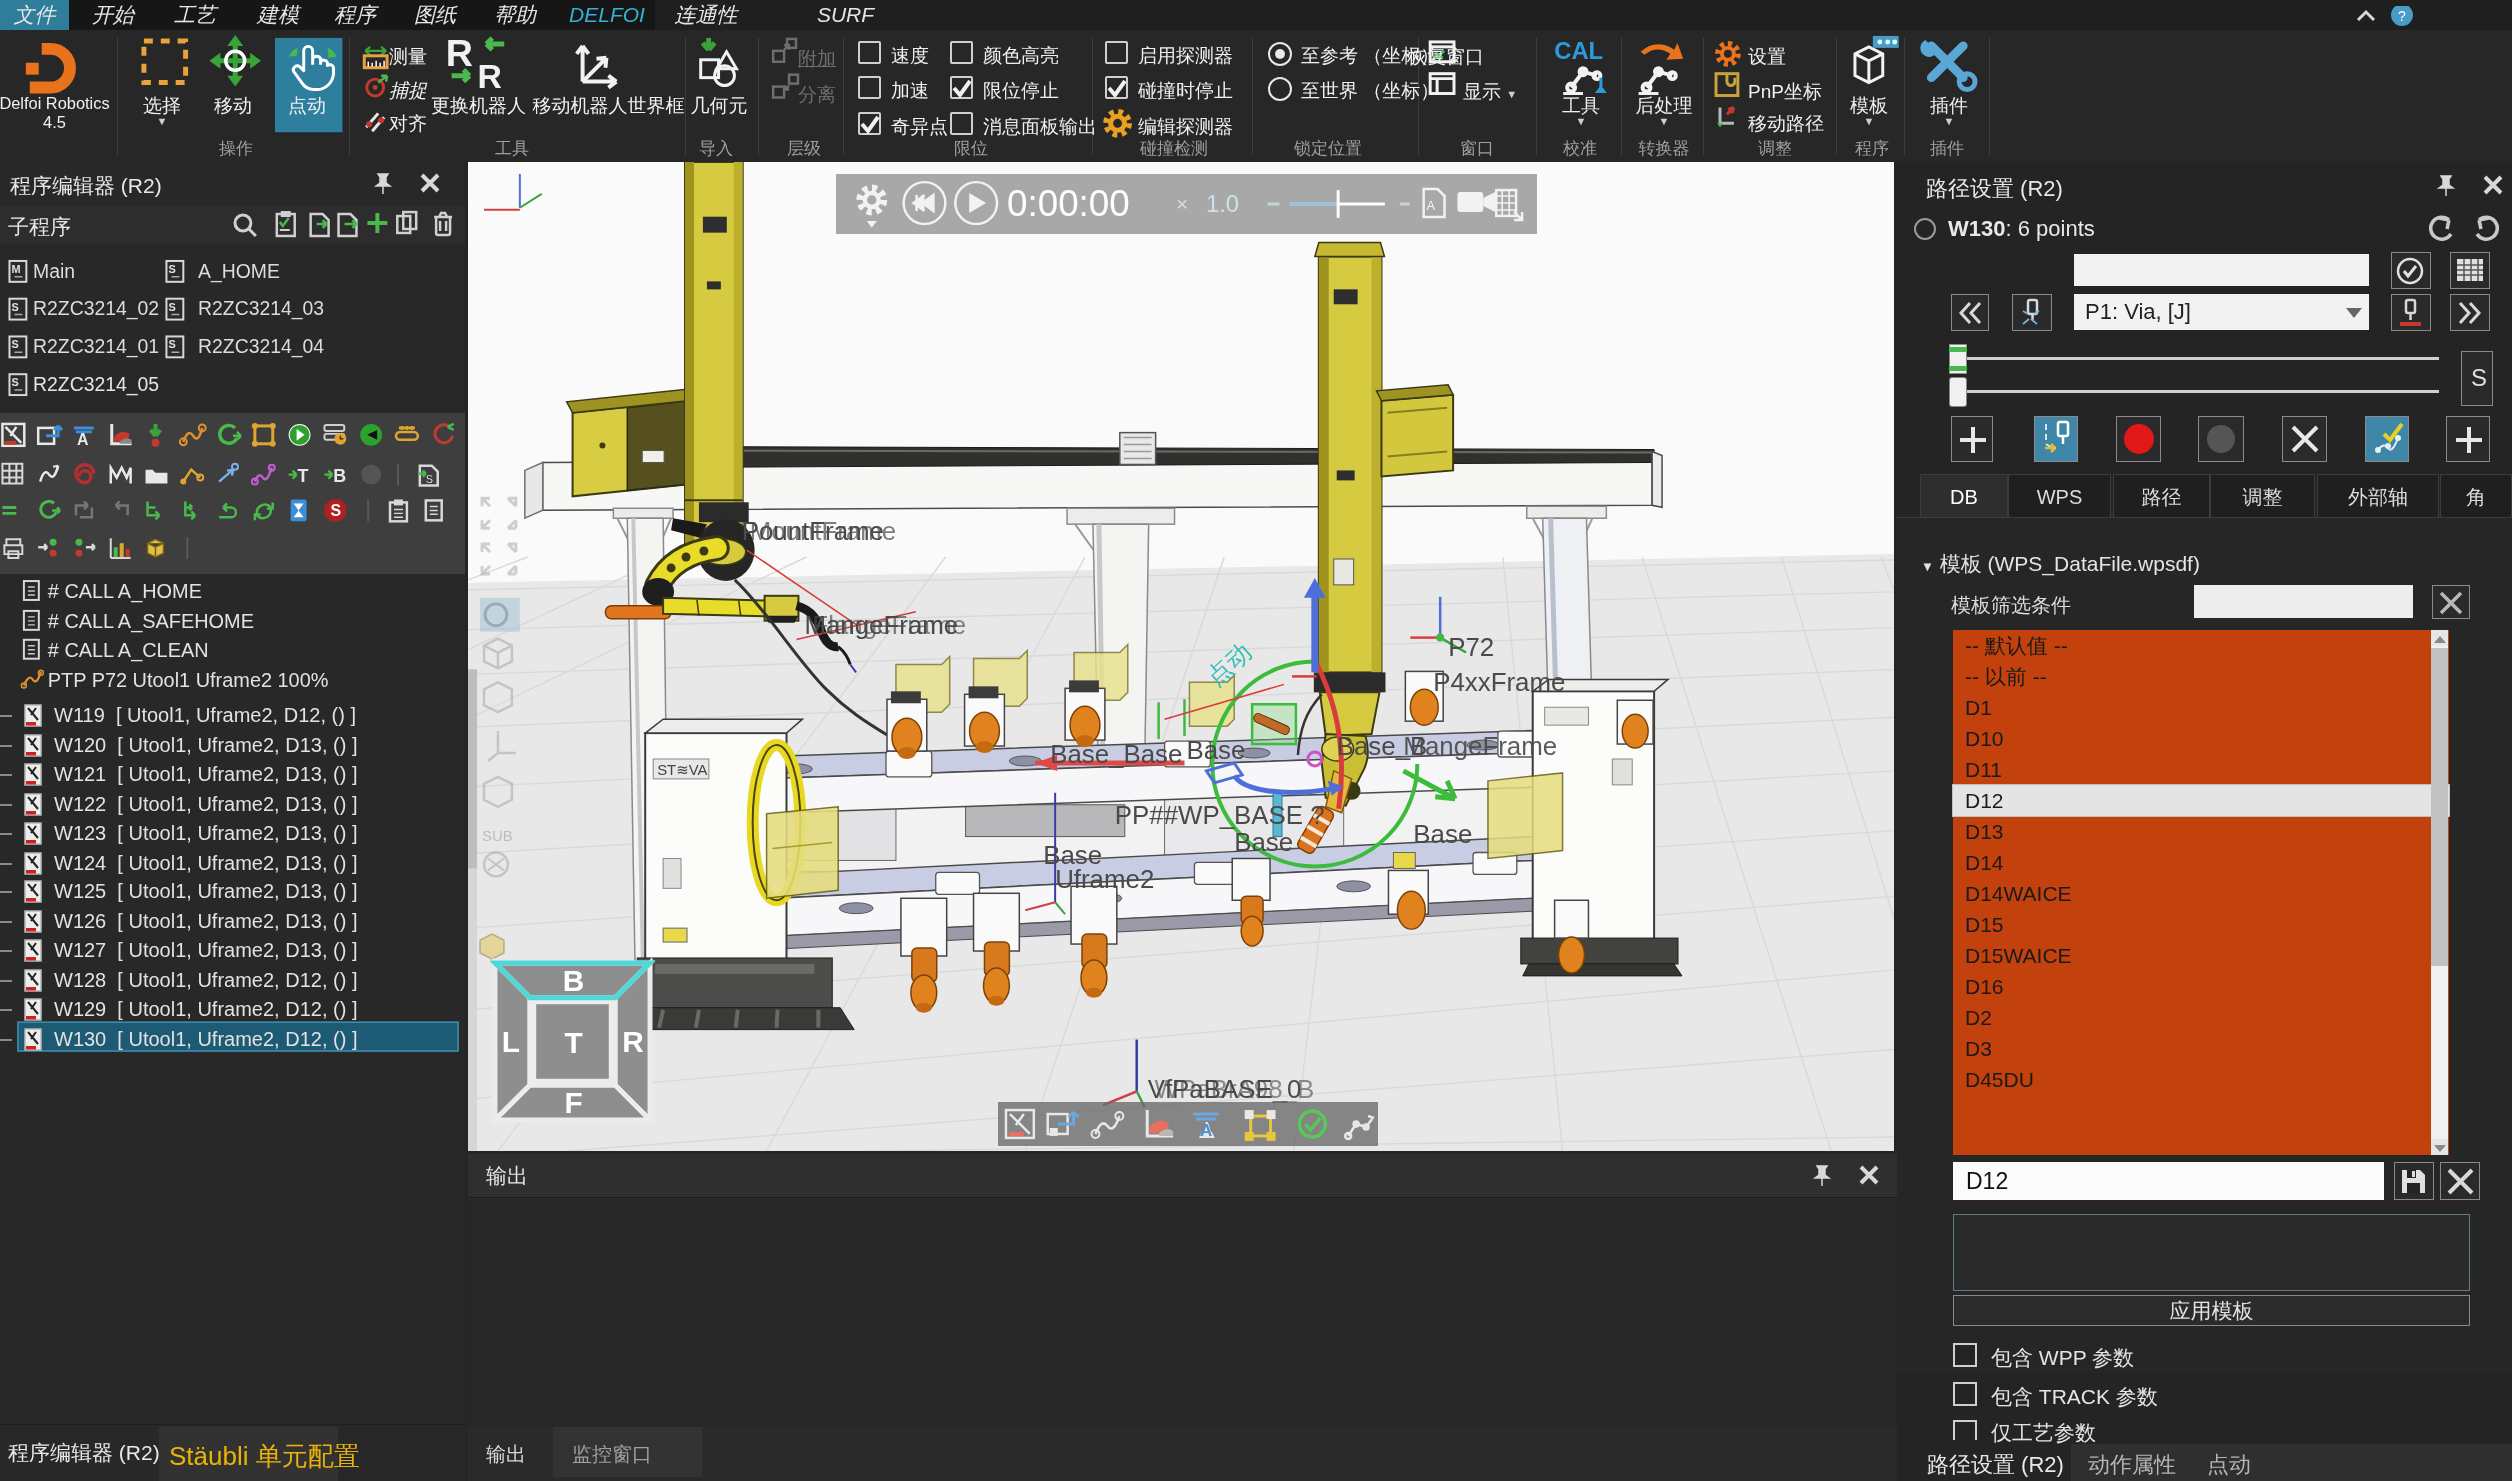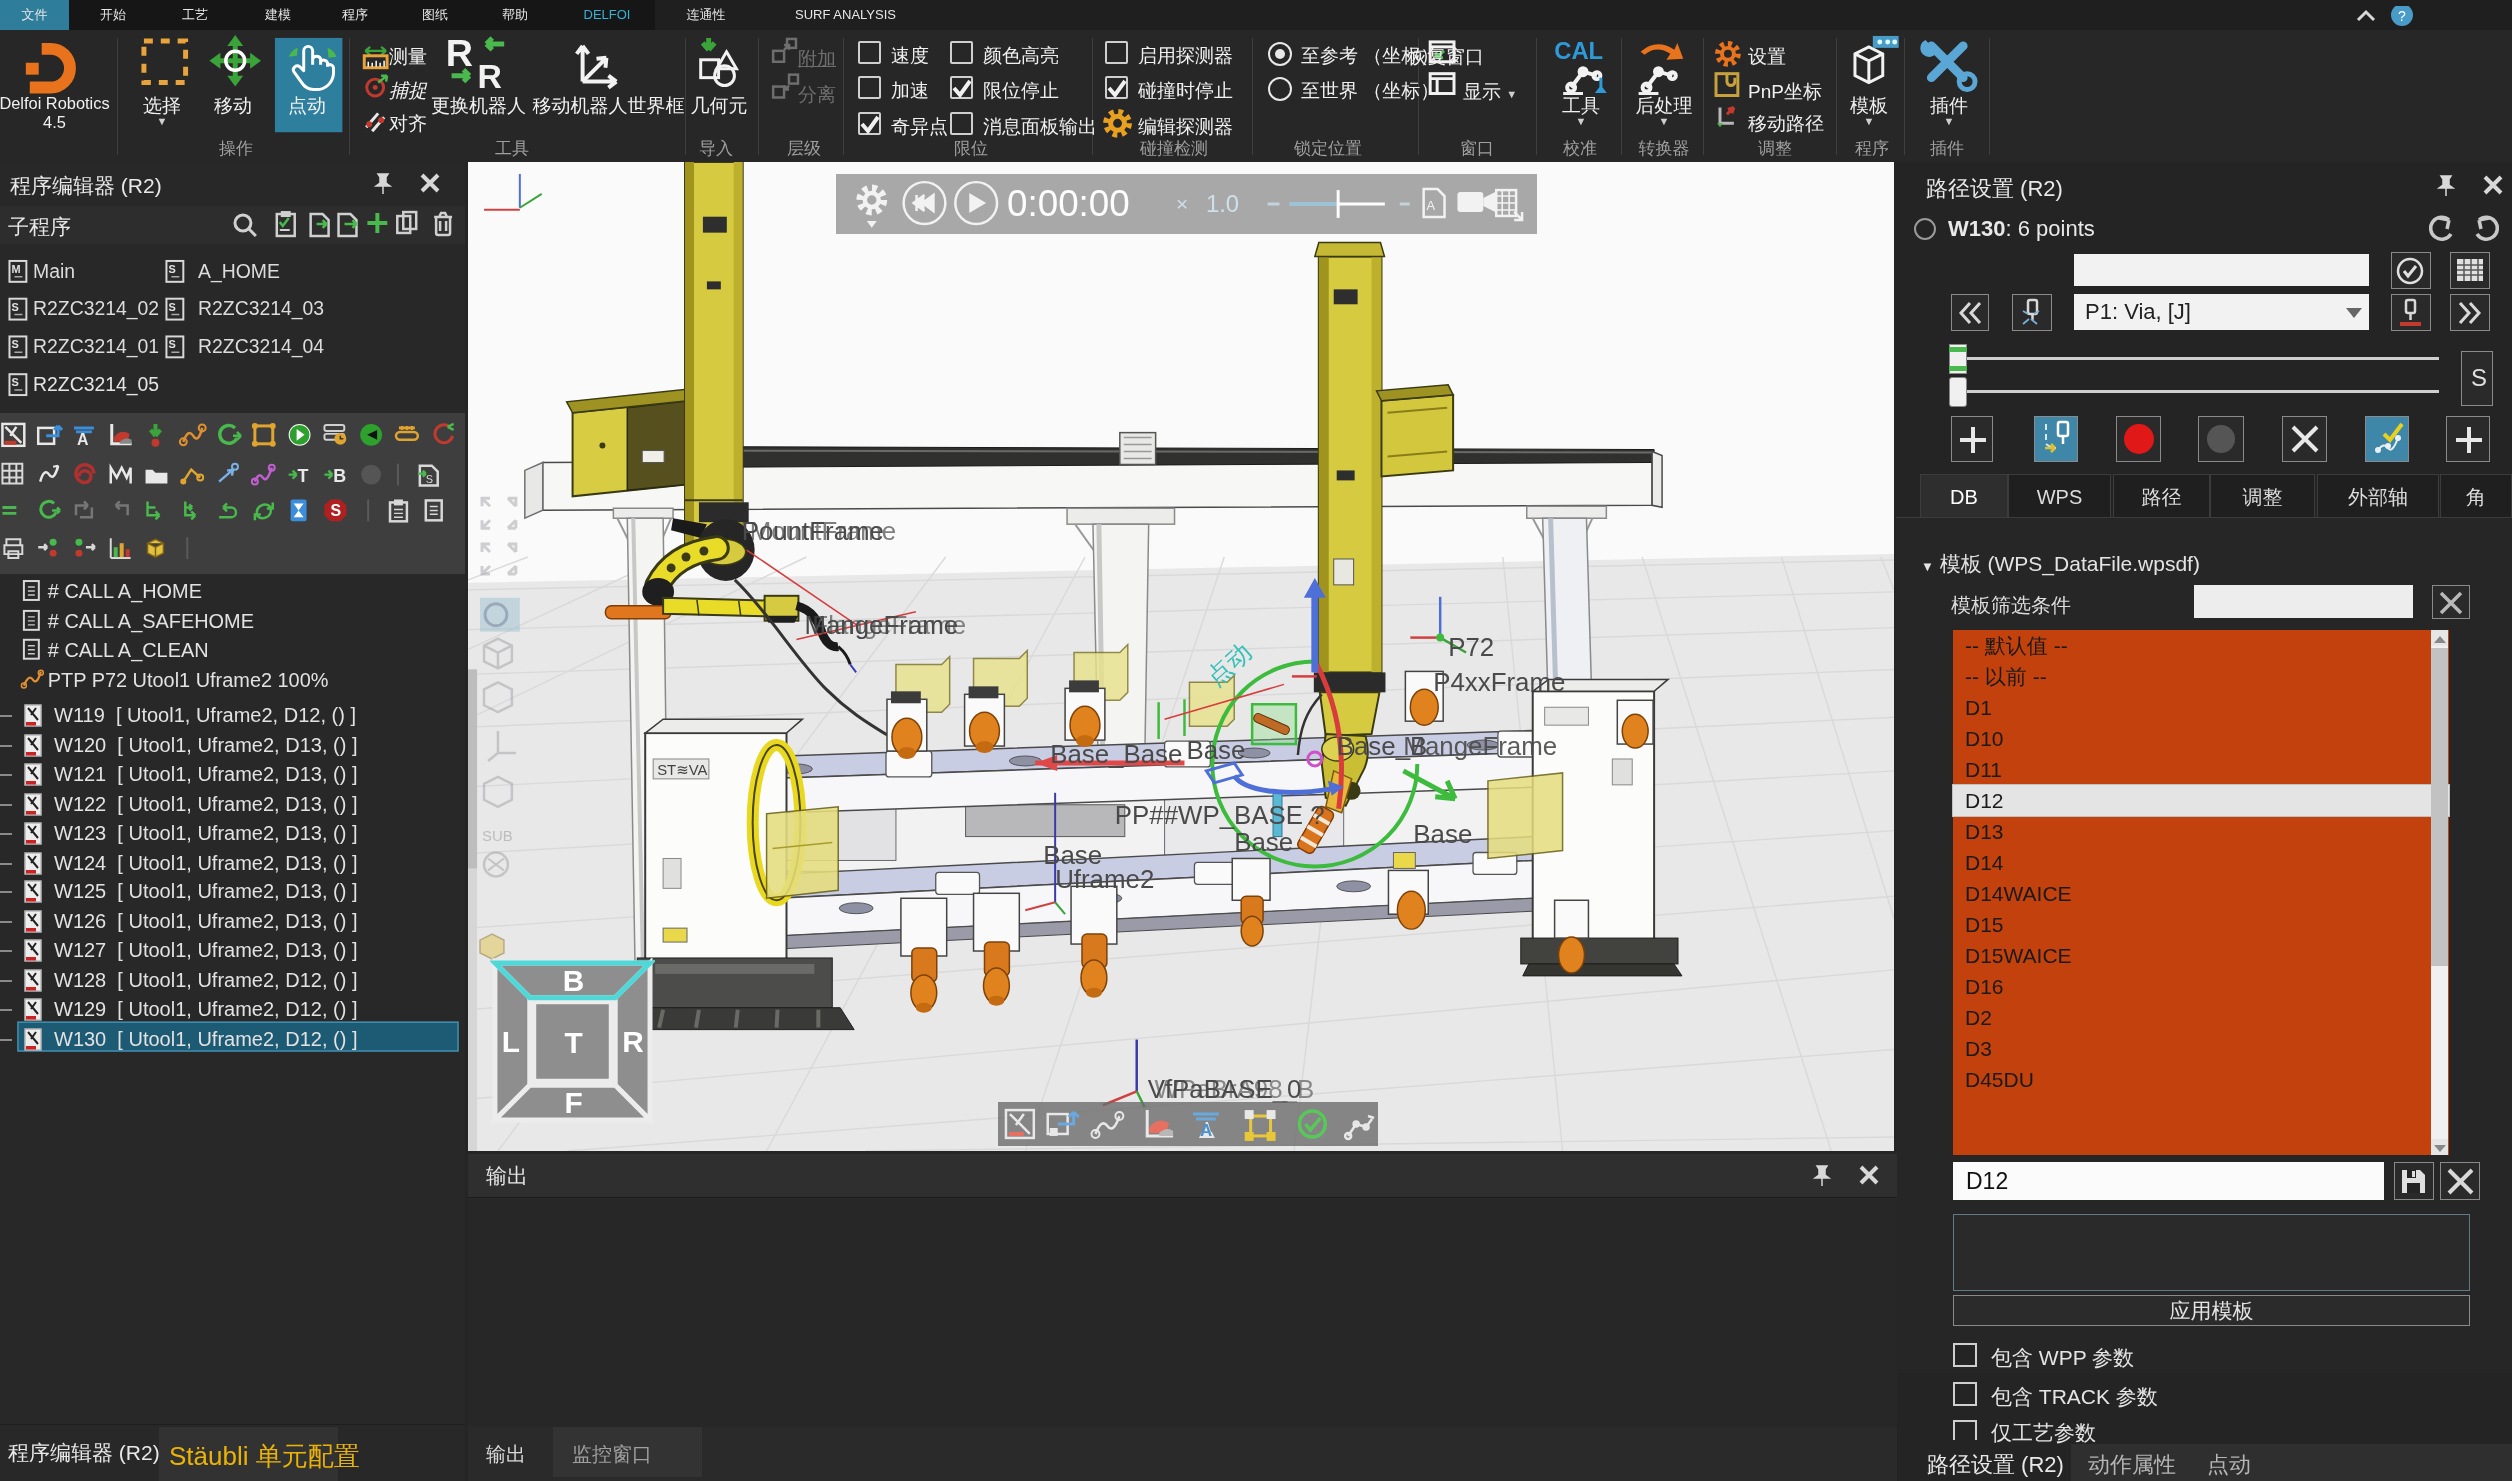--- a/index.html
+++ b/index.html
@@ -1,21 +1,21 @@
 <!DOCTYPE html>
 <html><head>
 <meta charset="utf-8">
 <style>
   * { margin:0; padding:0; box-sizing:border-box; }
   html,body { width:2512px; height:1482px; background:#252525; font-family:"Liberation Sans",sans-serif; overflow:hidden; }
   .abs { position:absolute; }
   #root { position:relative; width:2512px; height:1482px; }
   
   #menubar { position:absolute; left:0; top:0; width:2512px; height:30px; background:#161616; color:#e6e6e6; }
-  .mtab { position:absolute; top:0; height:30px; line-height:30px; font-size:13px; text-align:center; }
+  .mtab { position:absolute; top:0; height:30px; line-height:30px; font-size:21px; text-align:center;font-style:italic; }
   
   #ribbon { position:absolute; left:0; top:30px; width:2512px; height:132px; background:#272727; color:#e8e8e8; }
   .gsep { position:absolute; top:8px; width:1px; height:117px; background:#3e3e3e; }
   .glabel { position:absolute; top:107px; font-size:17px; color:#9f9f9f; text-align:center; }
   .rlabel { position:absolute; font-size:19px; color:#f0f0f0; text-align:center; }
   .cb { position:absolute; width:23px; height:23px; border:2px solid #cfcfcf; border-radius:2px; background:#272727; }
   .cbt { position:absolute; font-size:19px; color:#f0f0f0; }
   
   #leftpanel { position:absolute; left:0; top:162px; width:465px; height:1319px; background:#282828; color:#e4e4e4; }
   .ptitle { font-size:21px; color:#e8e8e8; }

